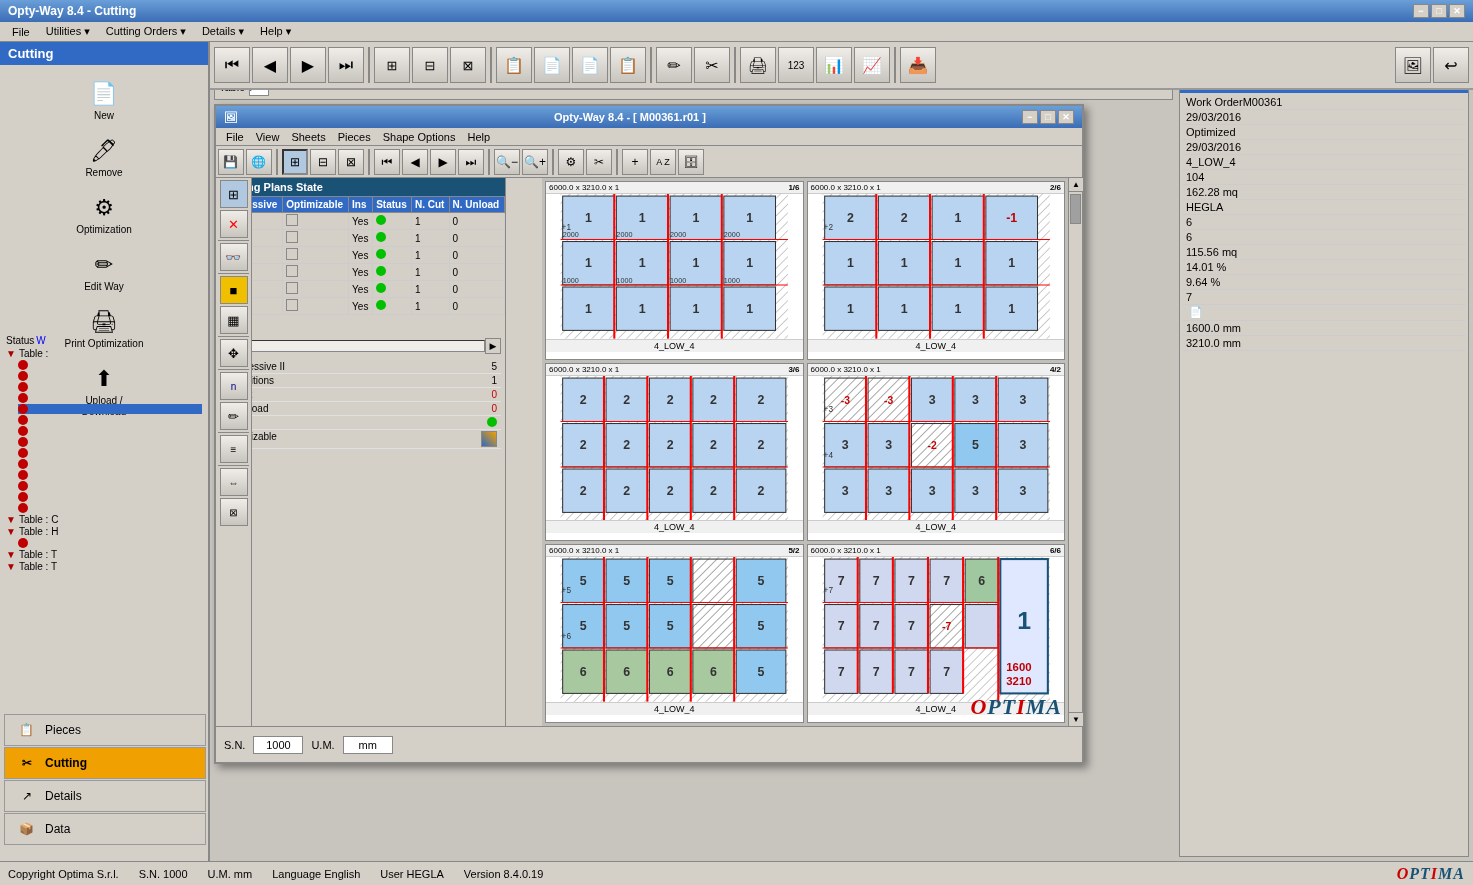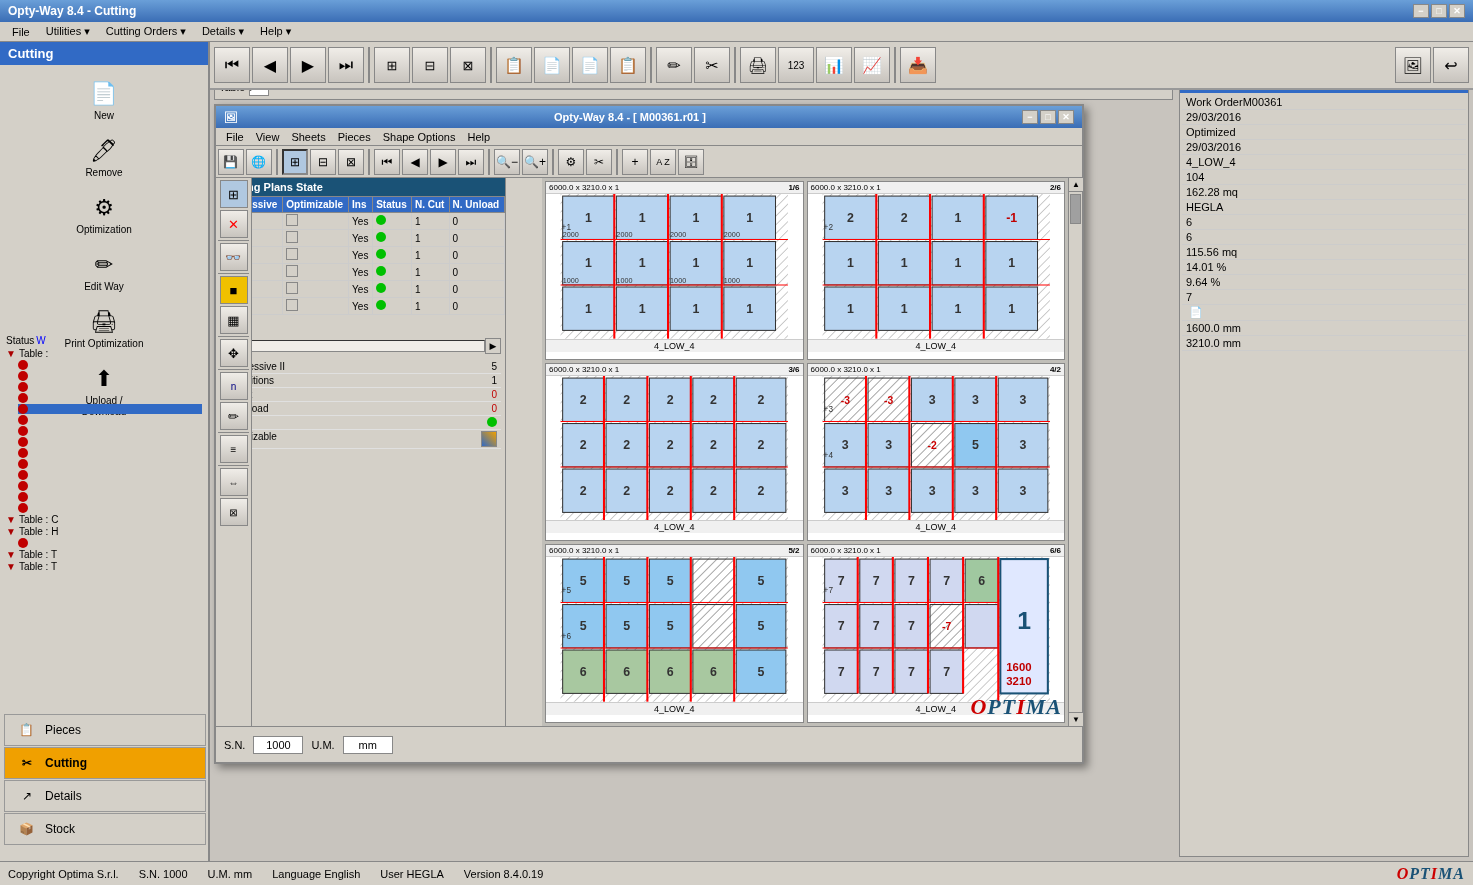--- a/index.html
+++ b/index.html
@@ -243,21 +243,21 @@
     <div class="nav-item active">
       <div class="nav-icon">✂</div>
       <span>Cutting</span>
     </div>
     <div class="nav-item">
       <div class="nav-icon">↗</div>
       <span>Details</span>
     </div>
     <div class="nav-item">
       <div class="nav-icon">📦</div>
-      <span>Stock</span>
+      <span>Data</span>
     </div>
   </div>
 </div>
 
 <div class="main-area">
 
   <div class="tabs" style="padding:4px 4px 0;">
     <div class="tab active">Cutting Orders</div>
     <div class="tab">Details</div>
   </div>

